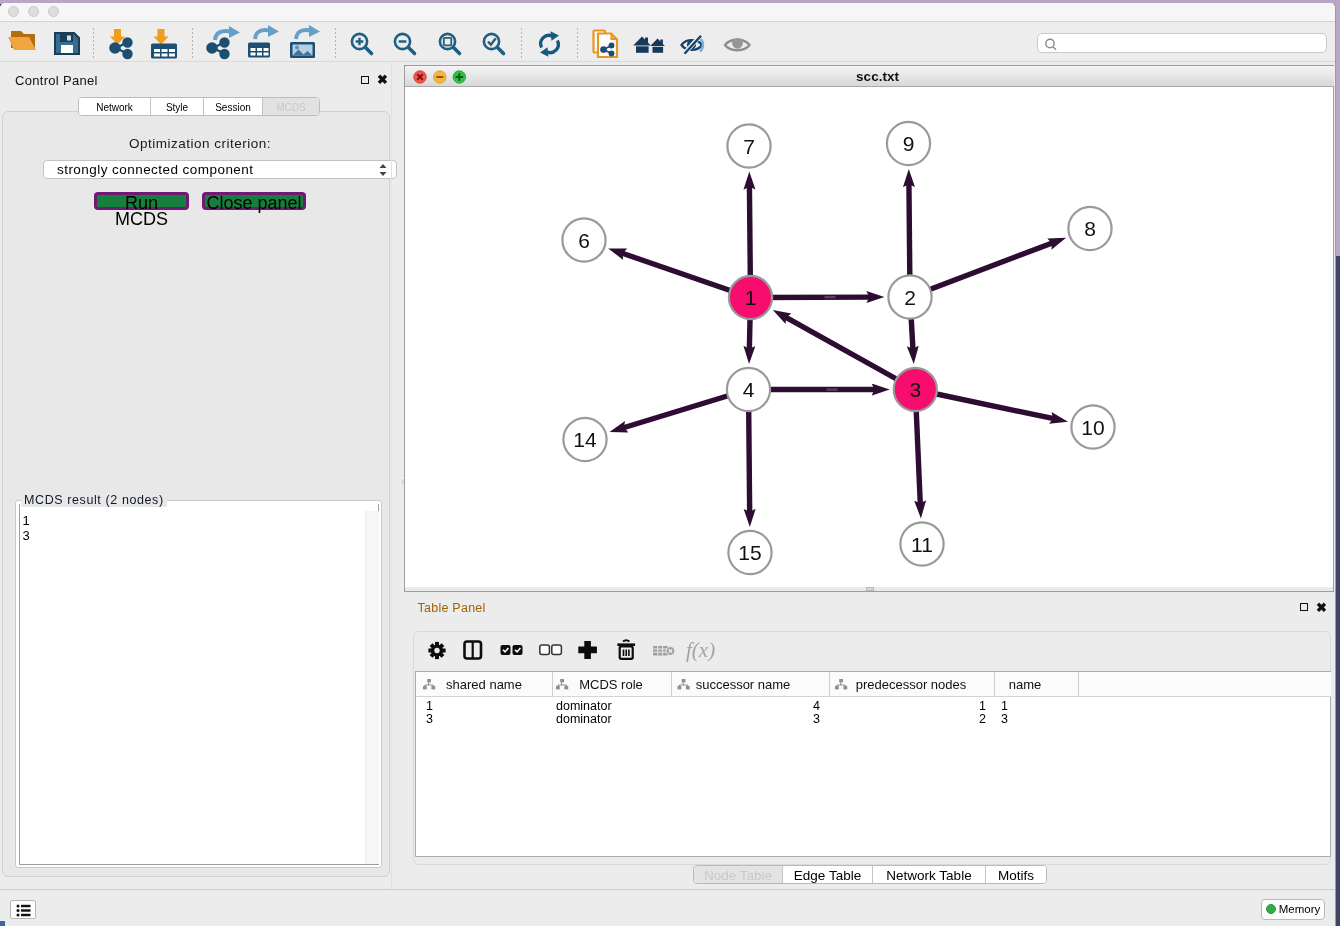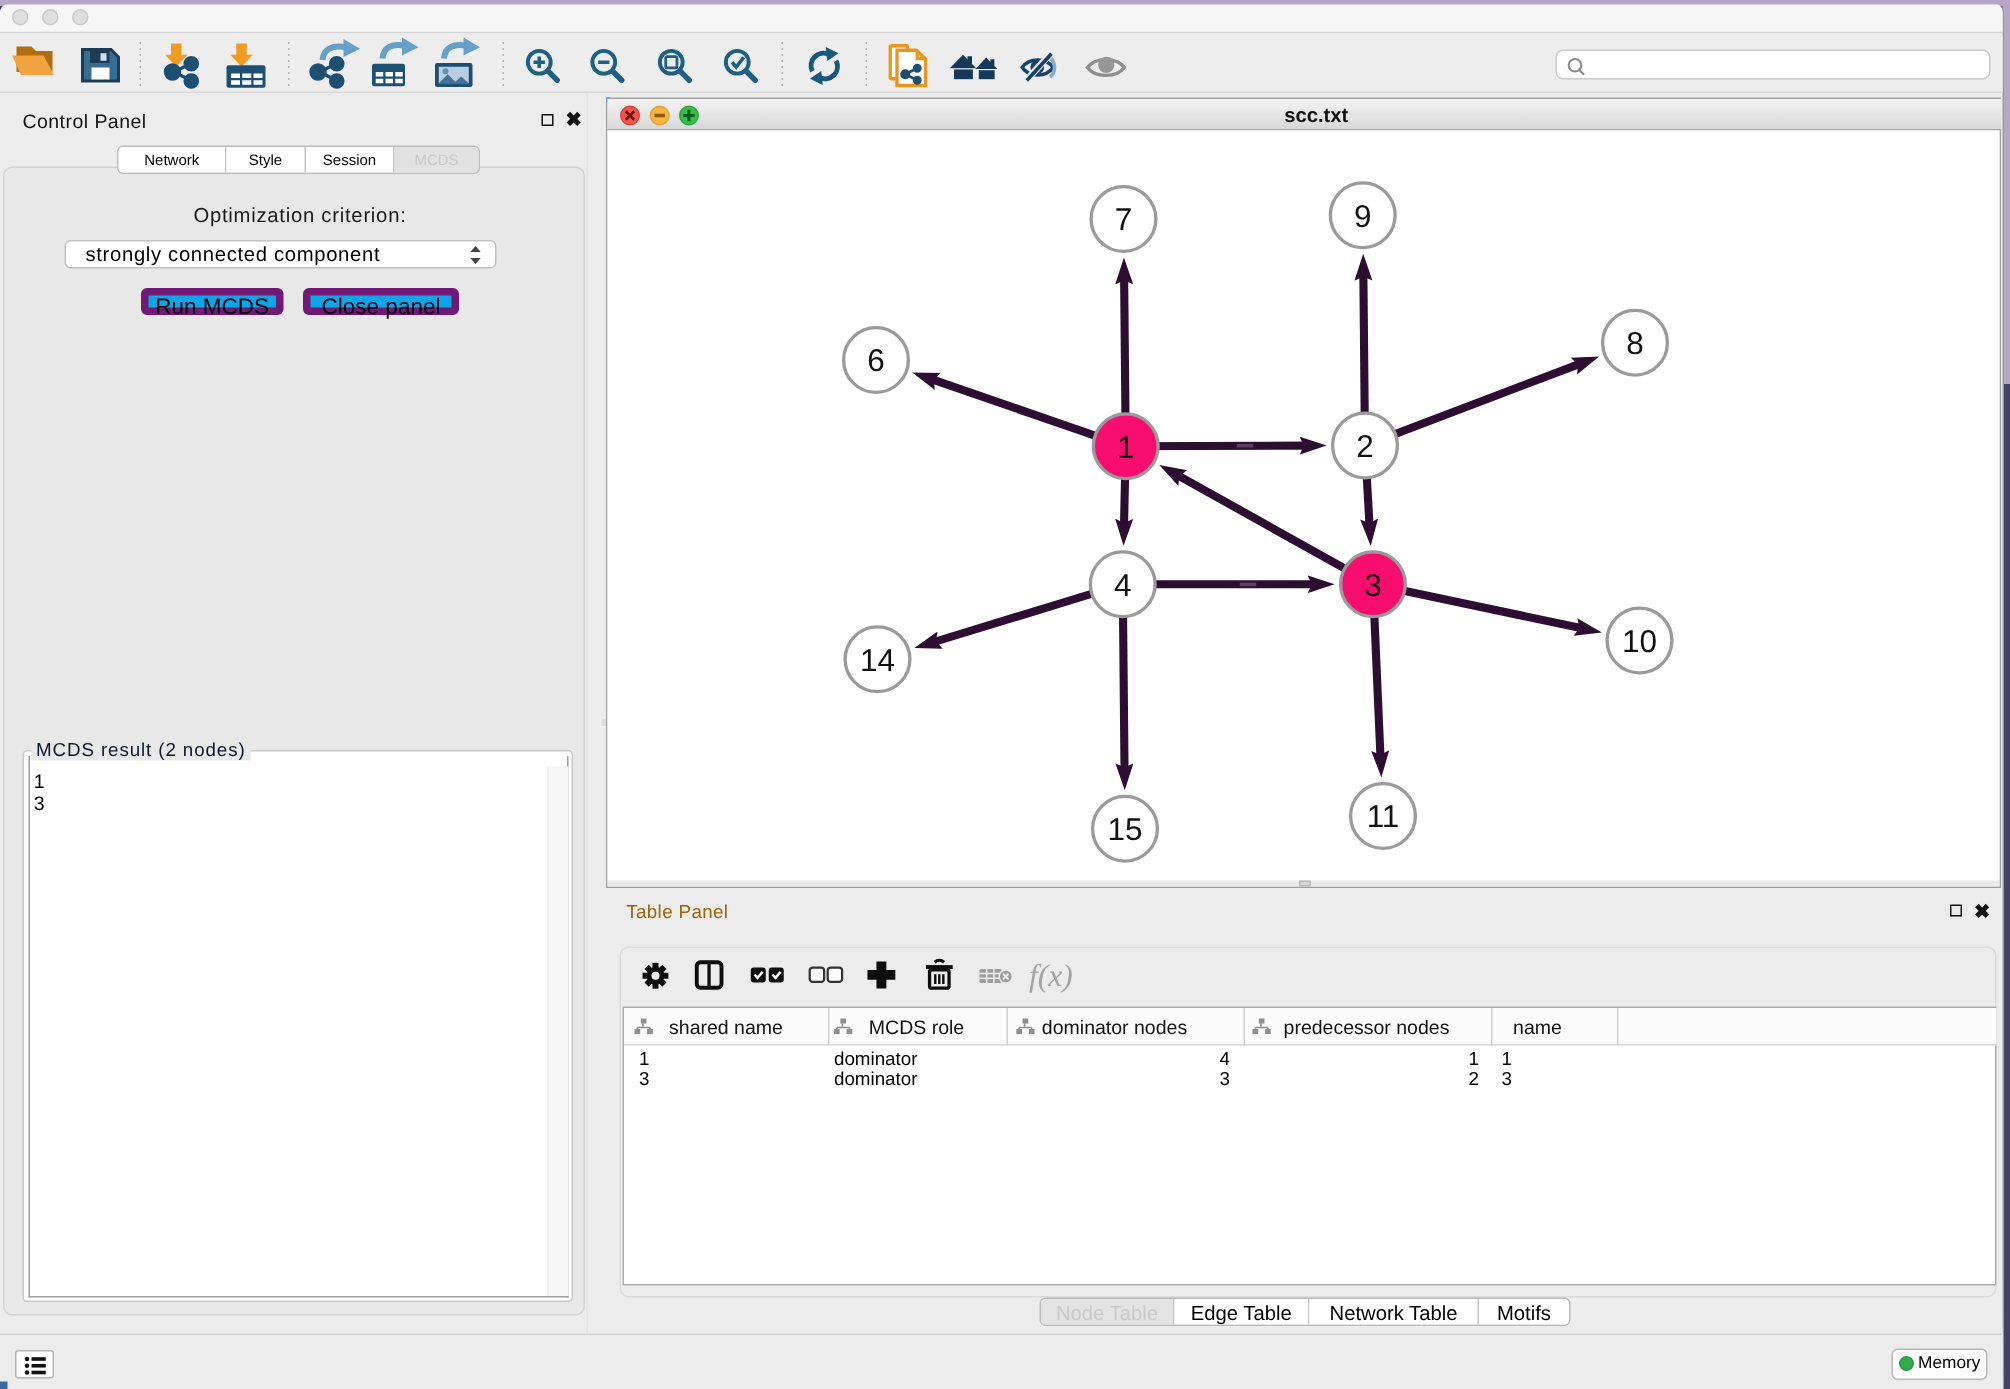--- a/index.html
+++ b/index.html
@@ -16,22 +16,22 @@
 
 #cp-title{left:15px;top:11px;font-size:13px;letter-spacing:0.3px;color:#111;}
 .flicon{width:8px;height:8px;border:1.5px solid #111;}
 .xicon{font-size:13px;font-weight:bold;color:#111;line-height:11px;}
 .tabseg{display:flex;height:19px;border:1px solid #bcbcbc;border-radius:4px;background:#fff;overflow:hidden;}
 .tabseg div{font-size:10px;color:#000;text-align:center;line-height:19px;border-right:1px solid #c4c4c4;background:#fff;}
 .tabseg div:last-child{border-right:none;}
 .tabseg .sel{background:#e2e2e2;color:#c8c8c8;}
 #cp-pane{left:2px;top:49px;width:388px;height:766px;background:#e8e8e8;border:1px solid #d2d2d2;border-radius:6px;}
 #optlab{left:5px;top:74px;width:390px;text-align:center;font-size:13.5px;letter-spacing:0.5px;color:#1a1a1a;}
-#combo{left:43px;top:98px;width:288px;height:19px;background:#fff;border:1px solid #c2c2c2;border-radius:4px;font-size:13.5px;letter-spacing:0.45px;color:#000;line-height:17px;padding-left:13px;}
-.btn{height:18px;background:#0ea5e9;border:5px solid #701a75;border-radius:4px;font-size:15px;color:#000;text-align:center;line-height:16px;top:130px;}
+#combo{left:43px;top:98px;width:354px;height:19px;background:#fff;border:1px solid #c2c2c2;border-radius:4px;font-size:13.5px;letter-spacing:0.45px;color:#000;line-height:17px;padding-left:13px;}
+.btn{height:18px;background:#15803d;border:3px solid #701a75;border-radius:4px;font-size:18px;color:#000;text-align:center;line-height:16px;top:130px;}
 #fieldset{left:15px;top:438px;width:367px;height:368px;background:#fff;border:1px solid #c9c9c9;border-radius:3px;}
 #fieldin{left:18.5px;top:441.5px;width:360px;height:361px;background:#fff;border:1px solid #9e9e9e;border-top:none;}
 #legend{left:21px;top:431px;background:#e8e8e8;padding:0 3px;font-size:12.5px;letter-spacing:0.6px;color:#0f172a;}
 #mcdstext{left:22.5px;top:450.5px;font-size:13px;color:#000;line-height:15.6px;}
 #scrtrack{left:364.5px;top:449px;width:14px;height:353px;background:#f6f6f6;border-left:1px solid #ececec;}
 
 #netwin{left:404px;top:62px;width:930px;height:527px;border:1px solid #9e9e9e;background:#fff;}
 #nettitle{left:0;top:0;width:929px;height:21px;background:linear-gradient(#f4f4f4,#d8d8d8);border-bottom:1px solid #a9a9a9;}
 #canvas{left:0;top:21px;width:928px;height:500px;background:#fff;}
 #netbottom{left:0;top:521px;width:928px;height:4px;background:#eaeaea;}
@@ -370,21 +370,21 @@
           <use href="#tree" x="261.5" y="7"></use>
           <use href="#tree" x="419" y="7"></use>
 </svg>
       <div class="hsep abs" style="left:136px;"></div>
       <div class="hsep abs" style="left:255px;"></div>
       <div class="hsep abs" style="left:413px;"></div>
       <div class="hsep abs" style="left:578px;"></div>
       <div class="hsep abs" style="left:662px;"></div>
       <div class="hlab abs" style="left:8px;width:120px;">shared name</div>
       <div class="hlab abs" style="left:135px;width:120px;">MCDS role</div>
-      <div class="hlab abs" style="left:267px;width:120px;">dominator nodes</div>
+      <div class="hlab abs" style="left:267px;width:120px;">successor name</div>
       <div class="hlab abs" style="left:435px;width:120px;">predecessor nodes</div>
       <div class="hlab abs" style="left:549px;width:120px;">name</div>
       <div class="cell abs" style="left:10px;top:27px;">1</div>
       <div class="cell abs" style="left:140px;top:27px;">dominator</div>
       <div class="cell abs" style="left:255px;top:27px;width:149px;text-align:right;">4</div>
       <div class="cell abs" style="left:413px;top:27px;width:157px;text-align:right;">1</div>
       <div class="cell abs" style="left:585px;top:27px;">1</div>
       <div class="cell abs" style="left:10px;top:40px;">3</div>
       <div class="cell abs" style="left:140px;top:40px;">dominator</div>
       <div class="cell abs" style="left:255px;top:40px;width:149px;text-align:right;">3</div>

